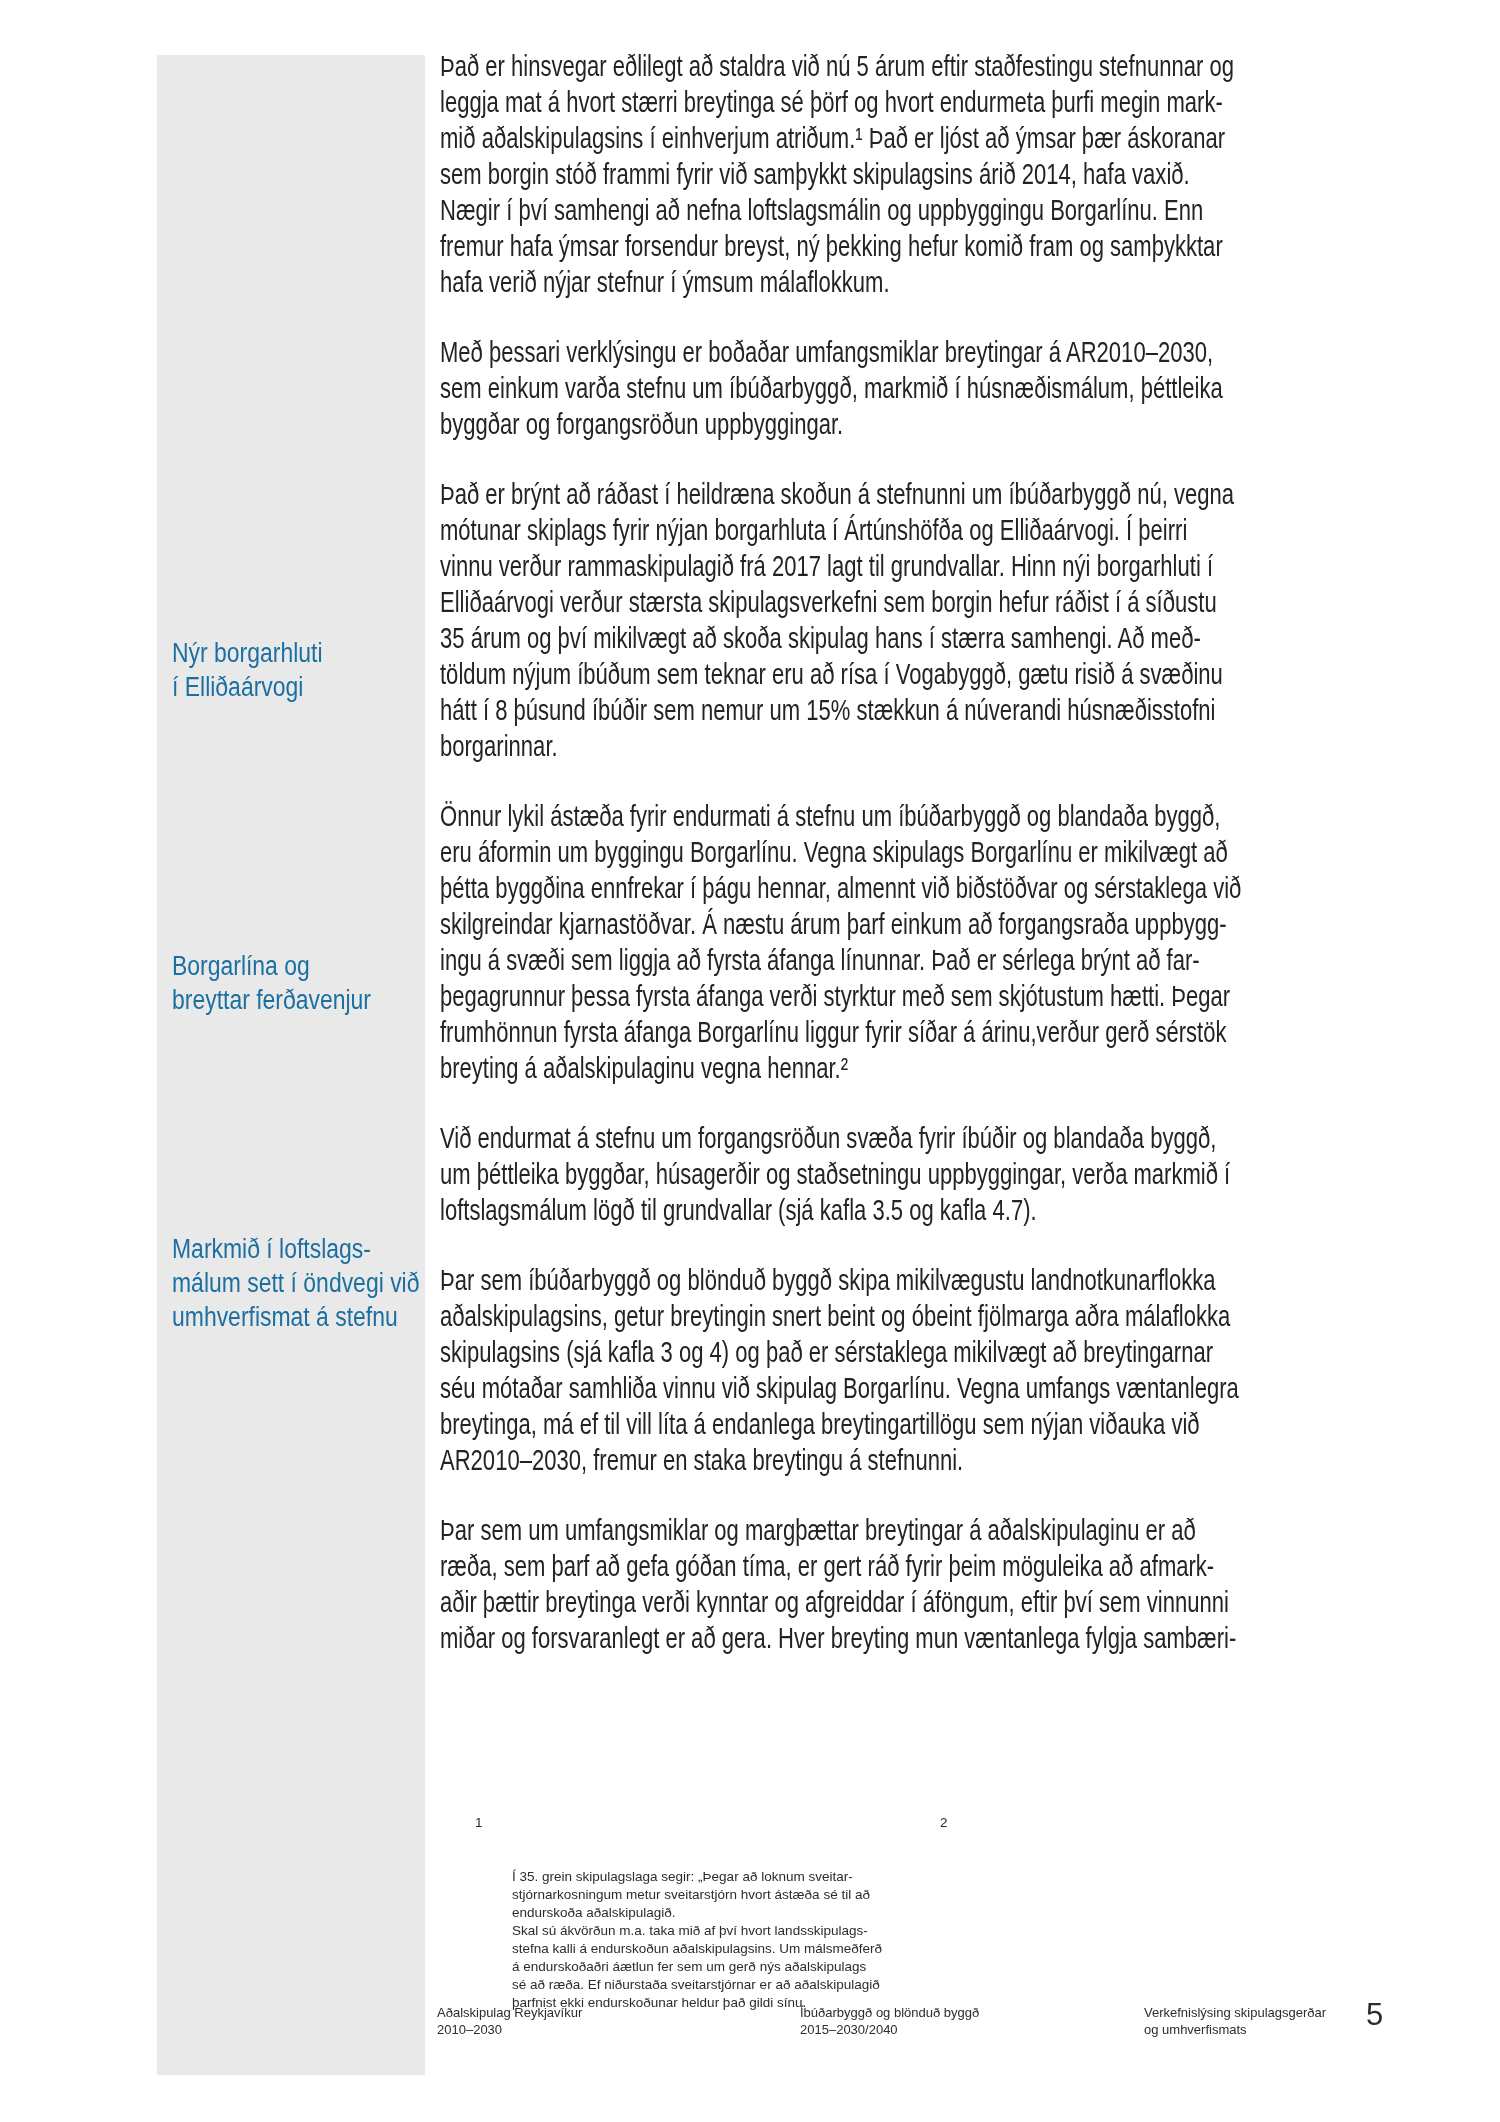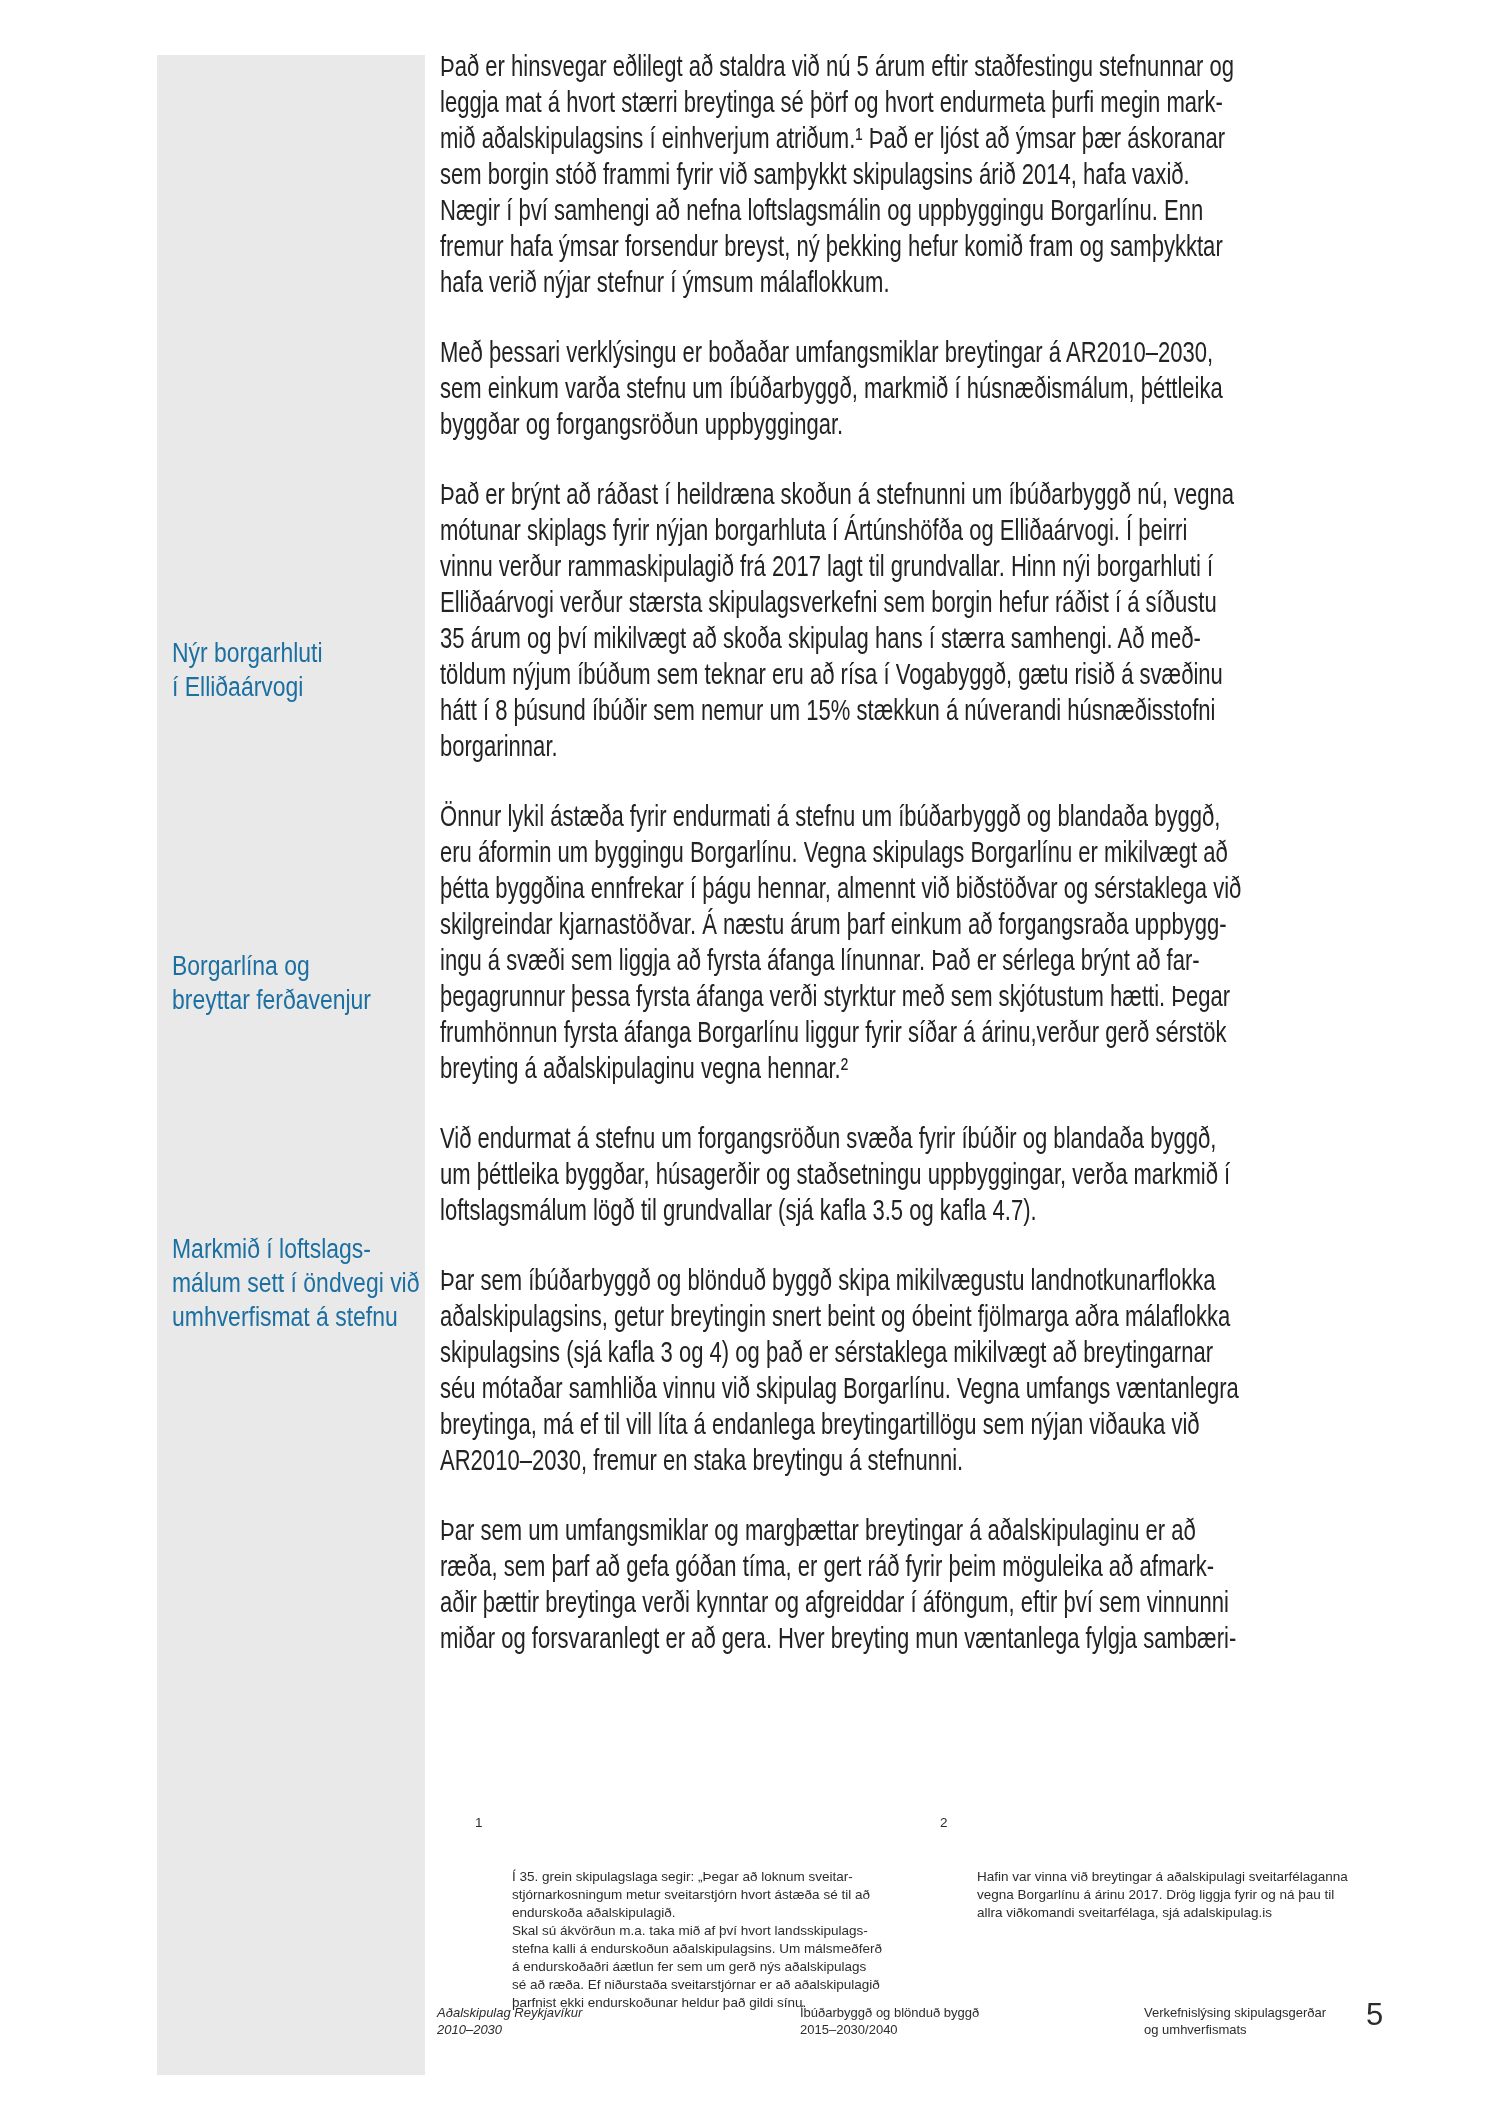--- a/index.html
+++ b/index.html
@@ -61,21 +61,21 @@
   .fn-marker{position:absolute;left:0;top:0;}
   .fn-cont{padding-left:37px;}
   .page-footer{
     position:absolute;
     top:2004px;left:0;width:1500px;
     font-size:13px;
     line-height:17px;
     color:#2c2c2c;
   }
   .footer-col{position:absolute;top:0;white-space:pre;}
-  .footer-col.c1{left:437px;font-style:italic;}
+  .footer-col.c1{left:437px;}
   .footer-col.c2{left:800px;}
   .footer-col.c3{left:1120px;margin-left:24px;}
   .page-number{
     position:absolute;
     left:1366px;top:-6px;
     font-size:31px;
     line-height:34px;
     white-space:pre;
   }
 </style>
@@ -148,23 +148,20 @@
 Skal sú ákvörðun m.a. taka mið af því hvort landsskipulags-
 stefna kalli á endurskoðun aðalskipulagsins. Um málsmeðferð
 á endurskoðaðri áætlun fer sem um gerð nýs aðalskipulags
 sé að ræða. Ef niðurstaða sveitarstjórnar er að aðalskipulagið
 þarfnist ekki endurskoðunar heldur það gildi sínu.</div>
       </div>
     </div>
     <div class="fn-col right">
       <div class="fn-item">
         <span class="fn-marker">2</span>
-        <div class="fn-text">Hafin var vinna við breytingar á aðalskipulagi sveitarfélaganna
-vegna Borgarlínu á árinu 2017. Drög liggja fyrir og ná þau til
-allra viðkomandi sveitarfélaga, sjá adalskipulag.is</div>
       </div>
     </div>
   </section>
 
   <footer class="page-footer">
     <div class="footer-col c1">Aðalskipulag Reykjavíkur
 2010–2030</div>
     <div class="footer-col c2">Íbúðarbyggð og blönduð byggð
 2015–2030/2040</div>
     <div class="footer-col c3">Verkefnislýsing skipulagsgerðar

